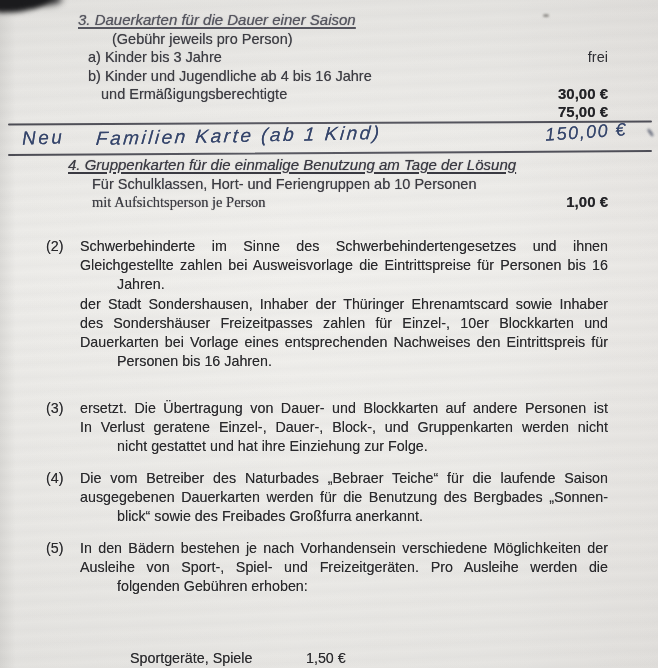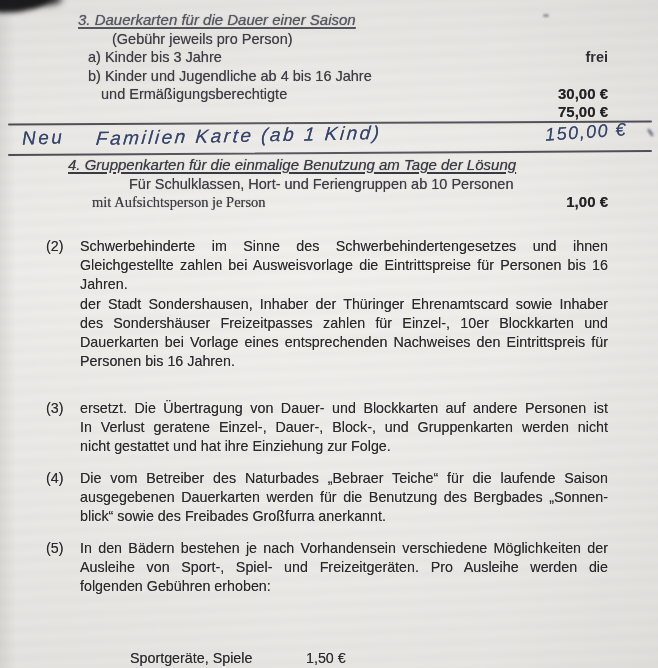--- a/index.html
+++ b/index.html
@@ -26,40 +26,40 @@
   .h-ital{
     font-style:italic;
     text-decoration:underline;
     text-decoration-thickness:1.5px;
     text-underline-offset:2px;
   }
   .sec3-title{color:#55555e; text-shadow:0 0 1px rgba(95,95,105,0.9); font-size:15px;}
   .sec4-title{color:#3a3a42; text-shadow:0 0 0.8px rgba(75,75,85,0.8); font-size:15px;}
   .price{font-weight:bold; color:#232327; font-size:15px; text-shadow:0 0 0.5px rgba(40,40,45,0.6);}
   .price-plain{font-weight:normal; color:#2e2e33; font-size:14.5px;}
-  .rcol{right:50px; text-align:right;font-weight:bold;}
+  .rcol{right:50px; text-align:right;}
   
   .hand{
     color:#35456b;
     font-style:italic;
     font-size:19px;
     letter-spacing:2.5px;
     text-shadow:0 0 0.6px rgba(53,69,107,0.8);
   }
   .rule{
     height:2px;
     background:linear-gradient(90deg,#4c4c54,#5a5a63 40%,#4e4e57);
     border-radius:1px;
   }
   
   .para{font-size:14.3px; line-height:19.2px; color:#29292c; text-shadow:0 0 0.4px rgba(45,45,50,0.55);}
   .para .pnum{position:absolute; left:0; top:0;}
   .para .ptext{margin-left:34px;}
   .jline{text-align:justify; text-align-last:justify;}
-  .jline.last{text-align-last:left;}
+  .jline.last{text-align-last:left;margin-left:37px;}
   
   .feerow{font-size:14.3px; color:#29292c; text-shadow:0 0 0.4px rgba(45,45,50,0.55);}
   .feerow .flabel{display:inline-block; width:176px;margin-top:42px;}
   
   .blob{background:#1b1b1d; border-radius:50%; filter:blur(2.5px);}
   .speck{background:#8f8c88; border-radius:50%; filter:blur(1px);}
 </style>
 </head>
 <body>
 
@@ -84,21 +84,21 @@
 
   <div class="abs rule" style="left:8px;top:122px;width:644px;transform:rotate(-0.25deg);"></div>
 
   <div class="abs hand" style="left:22px;top:127px;transform:rotate(-2deg);">Neu</div>
   <div class="abs hand" style="left:96px;top:125px;transform:rotate(-1.2deg) skewX(-6deg);">Familien Karte (ab 1 Kind)</div>
   <div class="abs hand" style="left:545px;top:122px;font-size:18px;letter-spacing:1.5px;transform:rotate(-4deg);">150,00 €</div>
 
   <div class="abs rule" style="left:8px;top:152px;width:644px;transform:rotate(-0.35deg);"></div>
 
   <div class="abs toptext sec4-title h-ital" style="left:68px;top:156px;">4. Gruppenkarten für die einmalige Benutzung am Tage der Lösung</div>
-  <div class="abs toptext" style="left:92px;top:176px;margin-left:37px;">Für Schulklassen, Hort- und Feriengruppen ab 10 Personen</div>
+  <div class="abs toptext" style="left:92px;top:176px;">Für Schulklassen, Hort- und Feriengruppen ab 10 Personen</div>
   <div class="abs toptext" style="left:92px;top:194px;font-family:Liberation Serif, serif;">mit Aufsichtsperson je Person</div>
   <div class="abs price rcol" style="top:193px;">1,00 €</div>
 
   <div class="abs para" style="left:46px;top:237px;width:562px;">
     <span class="pnum">(2)</span>
     <div class="ptext">
       <div class="jline">Schwerbehinderte im Sinne des Schwerbehindertengesetzes und ihnen</div>
       <div class="jline">Gleichgestellte zahlen bei Ausweisvorlage die Eintrittspreise für Personen bis 16</div>
       <div class="jline last">Jahren.</div>
       <div class="jline">der Stadt Sondershausen, Inhaber der Thüringer Ehrenamtscard sowie Inhaber</div>

